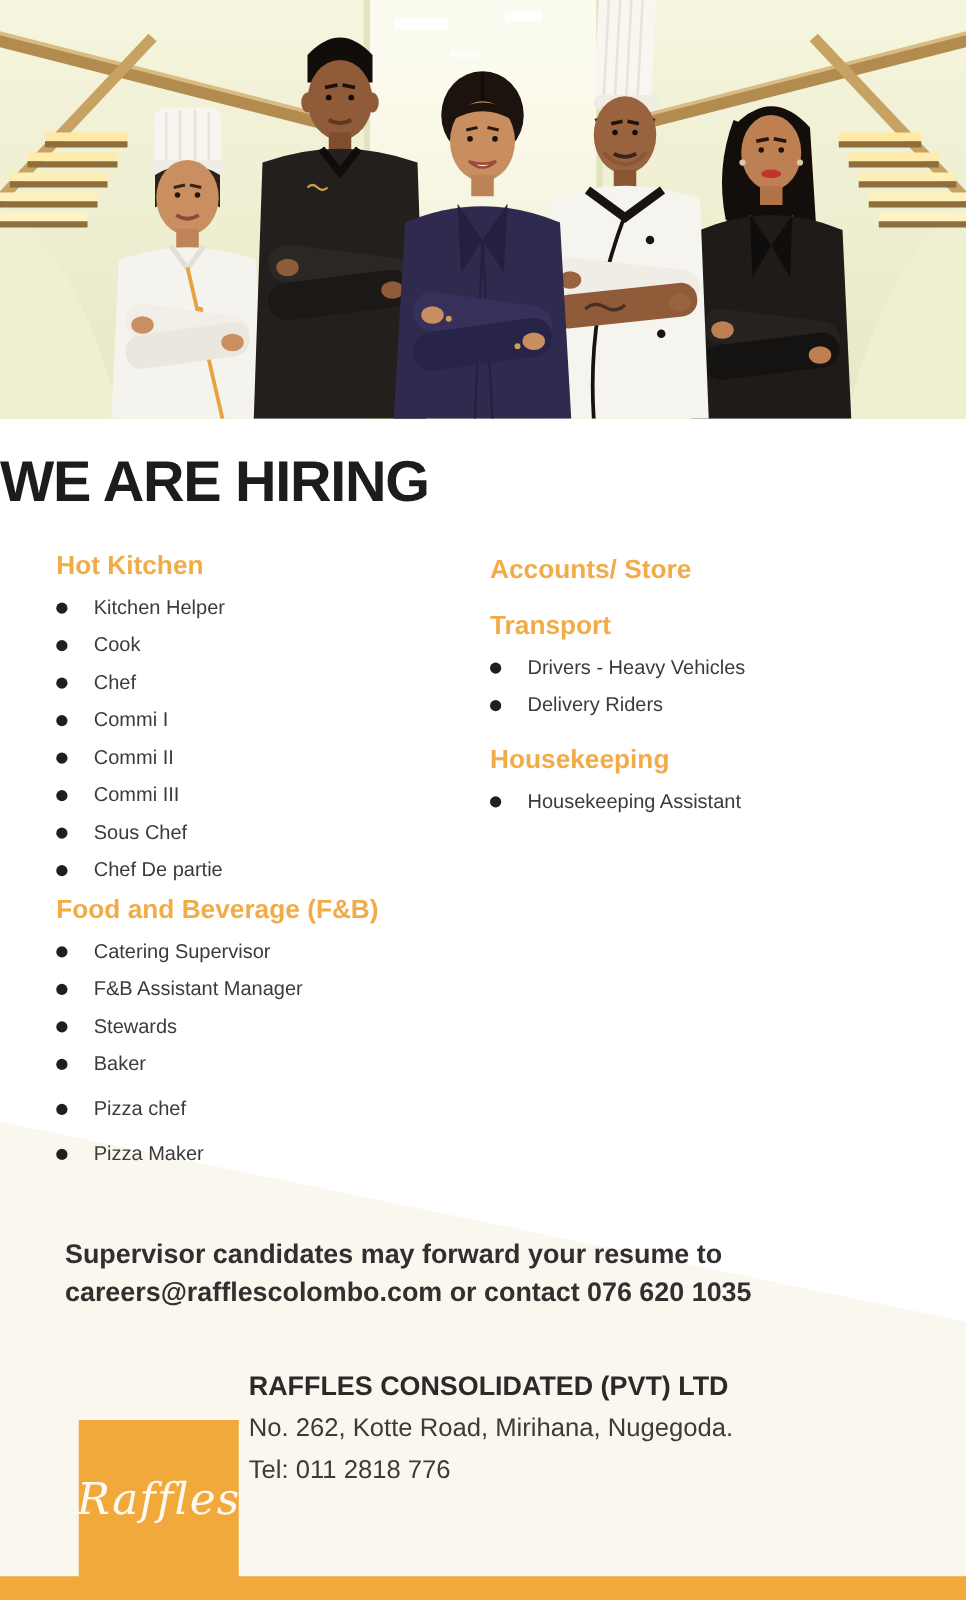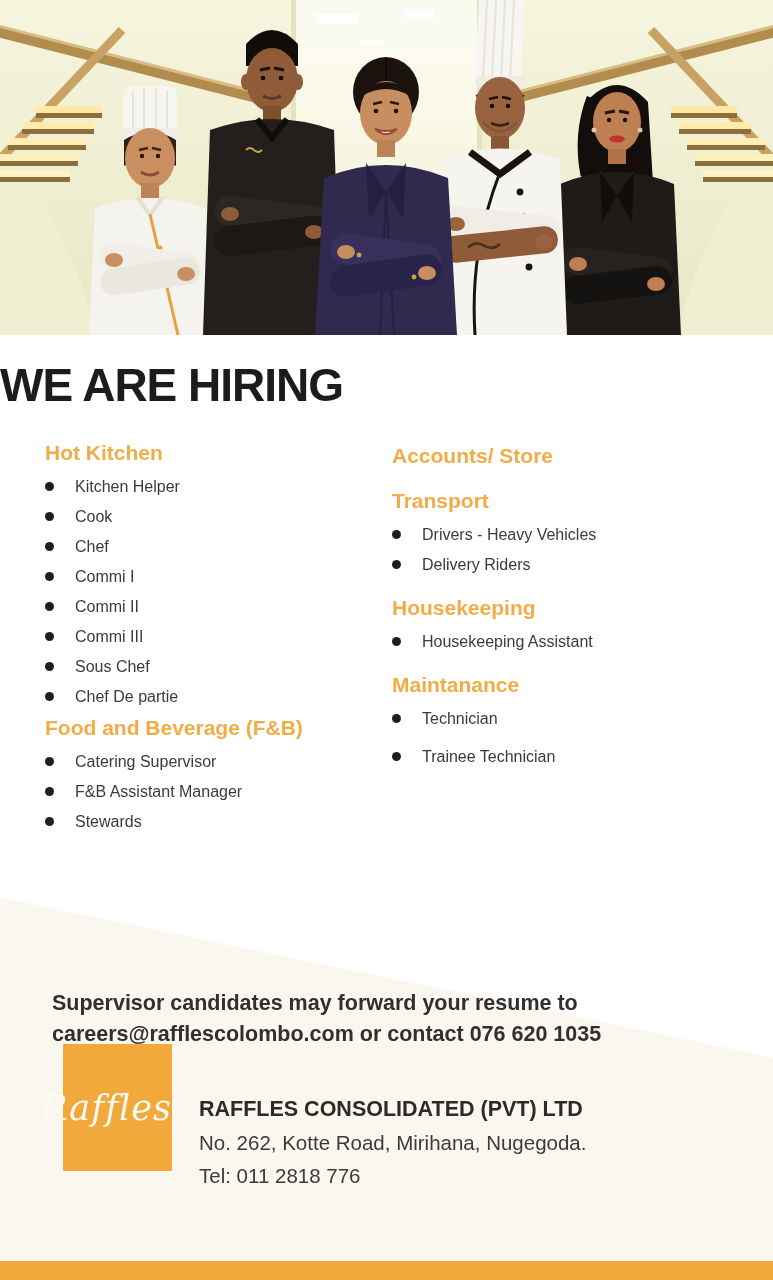--- a/index.html
+++ b/index.html
@@ -62,23 +62,23 @@
     display:inline-block;margin-right:21px;flex:none;
   }
   
   .contact{
     position:absolute;left:52px;top:988px;width:660px;
     font-size:21.5px;font-weight:700;line-height:31px;
     color:#332E2F;
   }
   
   .logo-box{
-    position:absolute;left:63px;top:1044px;width:109px;height:127px;
+    position:absolute;left:63px;top:1136px;width:128px;height:127px;
     background:var(--accent-orange,#F2A93B);
-    display:flex;align-items:center;justify-content:flex-end;
+    display:flex;align-items:center;justify-content:center;
   }
   .logo-script{
     font-family:"DejaVu Serif", serif;
     font-style:italic;font-size:35px;color:#FDFAF2;
     letter-spacing:1px;
   }
   .footer-text{position:absolute;left:199px;top:1097px;width:520px;}
   .company{font-size:21.5px;font-weight:700;color:#2B2A28;margin-bottom:9px;}
   .addr,.tel,.site{font-size:20.5px;color:#3C3B39;margin-bottom:9px;}
   
@@ -325,20 +325,34 @@
             <span class="dot"></span>
             <span>F&amp;B Assistant Manager</span>
           </li>
         <li>
             <span class="dot"></span>
             <span>Stewards</span>
           </li>
       </ul>
     </div>
     <div class="sec sec-pastry">
+      <ul class="jobs">
+        <li>
+            <span class="dot"></span>
+            <span>Baker</span>
+          </li>
+        <li>
+            <span class="dot"></span>
+            <span>Pizza chef</span>
+          </li>
+        <li>
+            <span class="dot"></span>
+            <span>Pizza Maker</span>
+          </li>
+      </ul>
     </div>
   </div>
 
   <div class="col col-right">
     <div class="sec">
       <div class="sec-h">Accounts/ Store</div>
     </div>
     <div class="sec">
       <div class="sec-h">Transport</div>
       <ul class="jobs">
@@ -351,33 +365,20 @@
             <span>Delivery Riders</span>
           </li>
       </ul>
     </div>
     <div class="sec">
       <div class="sec-h">Housekeeping</div>
       <ul class="jobs">
         <li>
             <span class="dot"></span>
             <span>Housekeeping Assistant</span>
-          </li>
-      </ul>
-    </div>
-    <div class="sec sec-maint">
-      <div class="sec-h">Maintanance</div>
-      <ul class="jobs">
-        <li>
-            <span class="dot"></span>
-            <span>Technician</span>
-          </li>
-        <li>
-            <span class="dot"></span>
-            <span>Trainee Technician</span>
           </li>
       </ul>
     </div>
   </div>
 
   <div class="contact">
     <div>Supervisor candidates may forward your resume to</div>
     <div>careers@rafflescolombo.com or contact 076 620 1035</div>
   </div>
 

